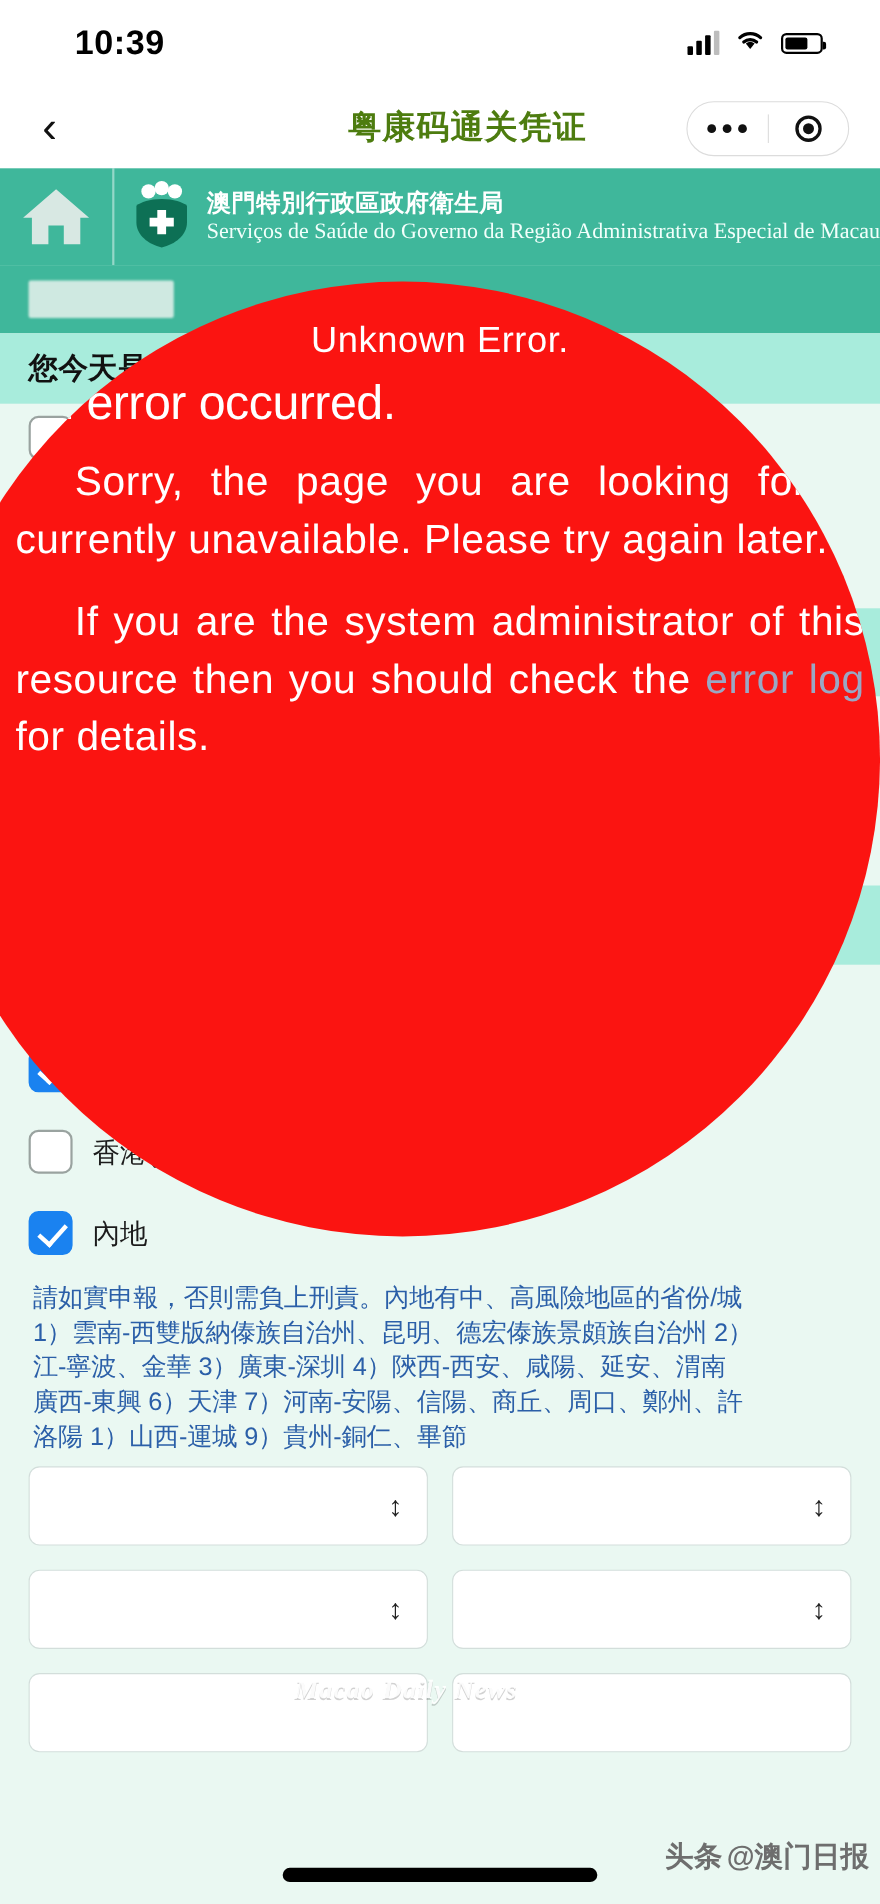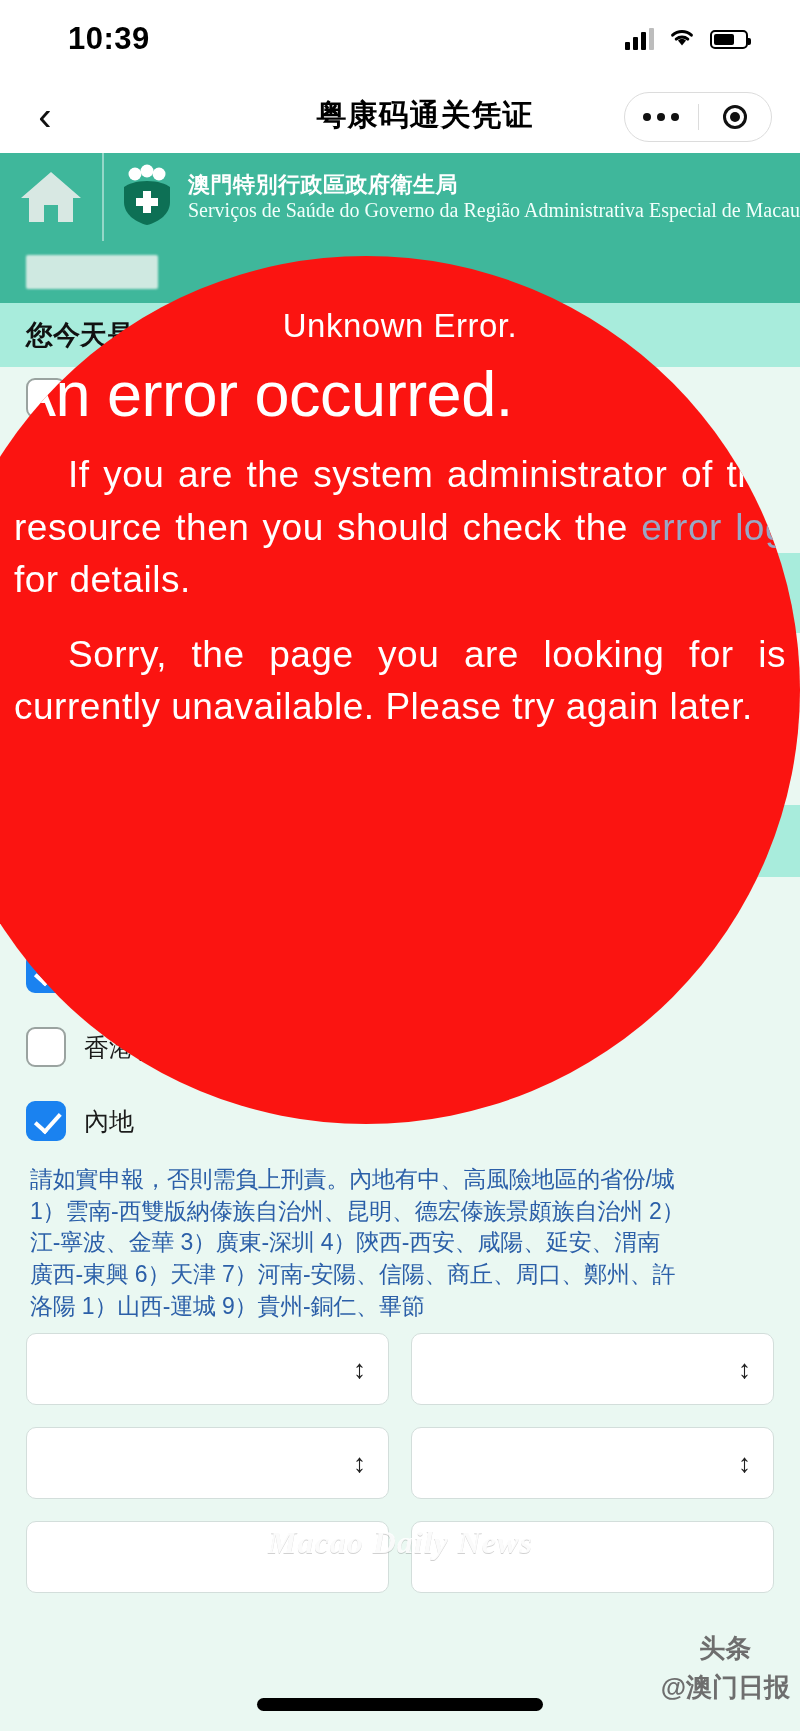--- a/index.html
+++ b/index.html
@@ -38,21 +38,21 @@
   
   .navbar {
     position: absolute; top: 78px; left: 0; width: 800px; height: 75px;
     display: flex; align-items: center; background: #fff;
   }
   .nav-back {
     width: 90px; display: flex; align-items: center; justify-content: center;
     font-size: 40px; color: #111; line-height: 1; font-weight: 300;
   }
   .nav-title {
-    flex: 1; text-align: center; font-size: 30px; font-weight: 700; color: #000000;
+    flex: 1; text-align: center; font-size: 30px; font-weight: 700; color: #4d7c0f;
     letter-spacing: 1px; margin-left: -40px;
   }
   .nav-caps {
     position: absolute; right: 28px; top: 14px;
     width: 148px; height: 50px; border: 1px solid #dcdcdc; border-radius: 25px;
     display: flex; align-items: center; background: #fff;
   }
   .nav-caps .dots { flex: 1; display: flex; align-items: center; justify-content: center; gap: 6px; }
   .nav-caps .dots span { width: 8px; height: 8px; border-radius: 50%; background: #111; }
   .nav-caps .sep { width: 1px; height: 26px; background: #dcdcdc; }
@@ -130,50 +130,50 @@
   .sel-extra { margin-top: 4px; }
 
   
   .error-overlay {
     position: absolute; left: -68px; top: 256px;
     width: 868px; height: 868px; border-radius: 50%;
     background: #fb1411; overflow: hidden;
     z-index: 40;
   }
   .error-inner {
-    position: absolute; left: 68px; top: 17px; width: 800px; height: 868px;
+    position: absolute; left: 68px; top: 0; width: 800px; height: 868px;
     padding: 22px 14px 0 14px; color: #fff;
   }
   .err-unknown {
     text-align: center; font-size: 33px; color: #fff; margin-top: 12px; letter-spacing: .5px;
   }
   .err-h1 {
-    font-size: 63px; color: #fff; margin-top: 16px; line-height: 1.05; letter-spacing: -.5px;
+    font-size: 44px; color: #fff; margin-top: 16px; line-height: 1.05; letter-spacing: -.5px;
     white-space: nowrap;
   }
   .err-p {
     font-size: 37px; line-height: 1.42; margin-top: 22px; text-align: justify;
     text-align-last: left; letter-spacing: .5px;
   }
   .err-p.indent { text-indent: 54px; }
   .err-link { color: #9aa7c4; }
   .err-sign { font-size: 37px; font-style: italic; margin-top: 24px; letter-spacing: .5px; }
 
   
   .wm-center {
     position: absolute; left: 268px; top: 1524px; z-index: 60;
-    font-family: "Liberation Serif", serif; font-size: 32px; font-style: italic;
+    font-family: "Liberation Serif", serif; font-size: 24px; font-style: italic;
     font-weight: 700; color: rgba(255,255,255,.9); letter-spacing: 1px;
     text-shadow: 0 1px 0 rgba(0,0,0,.18);
     pointer-events: none;
   }
   .wm-corner {
     position: absolute; right: 10px; bottom: 26px; z-index: 60;
     display: flex; align-items: center; gap: 4px;
-    font-size: 26px; font-weight: 700; color: #6e6e6e; flex-direction: column;
+    font-size: 26px; font-weight: 700; color: #6e6e6e;
   }
   .home-indicator {
     position: absolute; left: 50%; transform: translateX(-50%); bottom: 20px;
     width: 286px; height: 13px; background: #000; border-radius: 7px; z-index: 70;
   }
 </style>
 </head>
 <body>
 
 <div class="phone">
@@ -332,22 +332,22 @@
         <div class="sel"></div>
       </div>
     </div>
 
   </div>
 
   <div class="error-overlay">
     <div class="error-inner">
       <div class="err-unknown">Unknown Error.</div>
       <div class="err-h1">An error occurred.</div>
+      <div class="err-p indent">Sorry, the page you are looking for is currently unavailable. Please try again later.</div>
       <div class="err-p indent"><span>If you are the system administrator of this resource then you should check the </span><span class="err-link">error log</span><span> for details.</span></div>
-      <div class="err-p indent">Sorry, the page you are looking for is currently unavailable. Please try again later.</div>
     </div>
   </div>
 
   <div class="wm-center">Macao Daily News</div>
   <div class="wm-corner">
     <span>头条</span>
     <span>@澳门日报</span>
   </div>
 
   <div class="home-indicator"></div>

